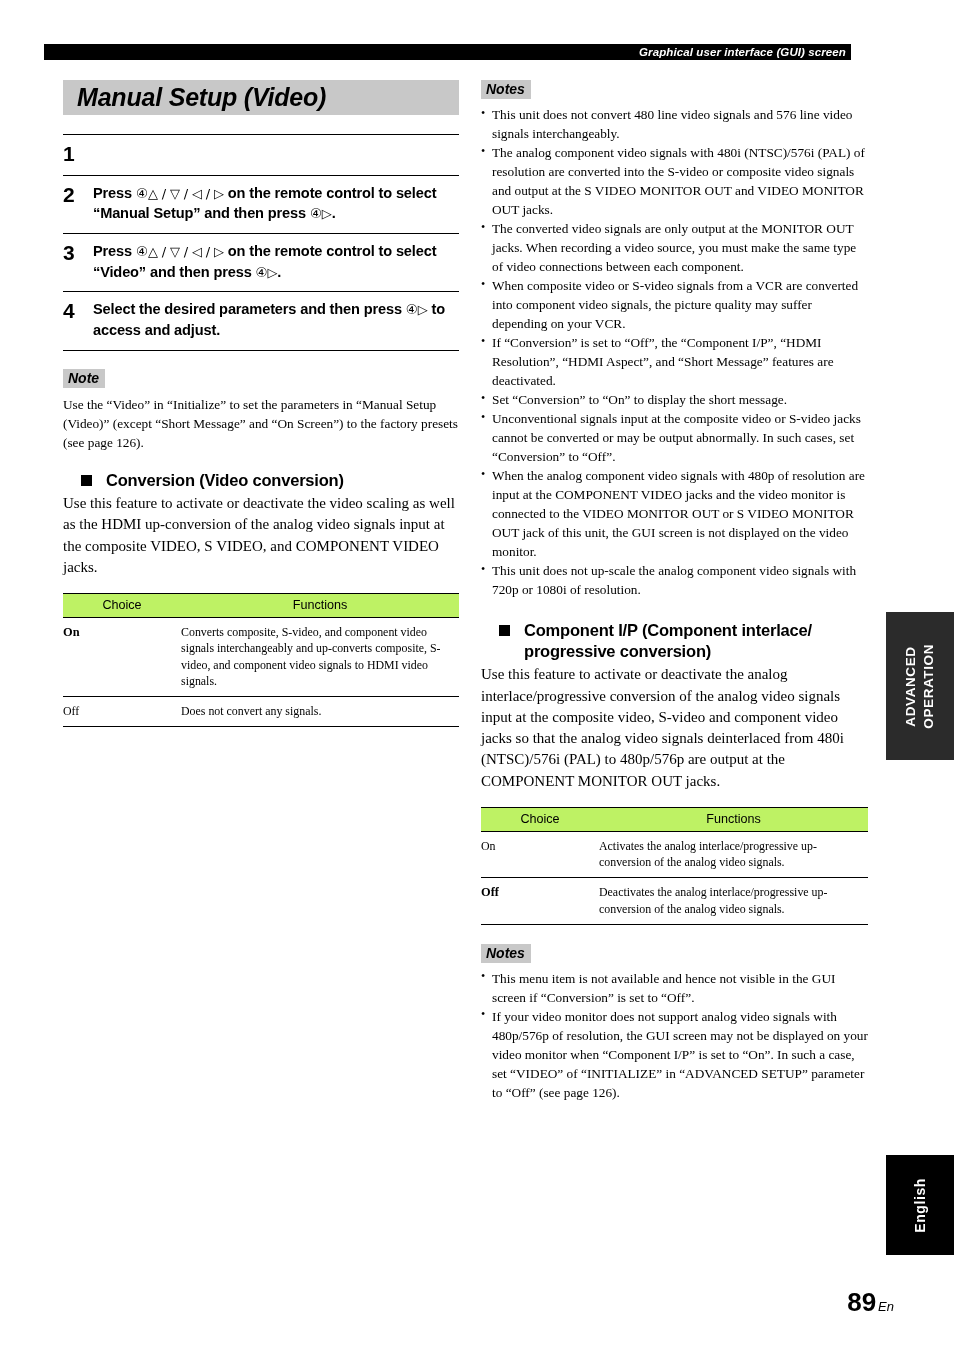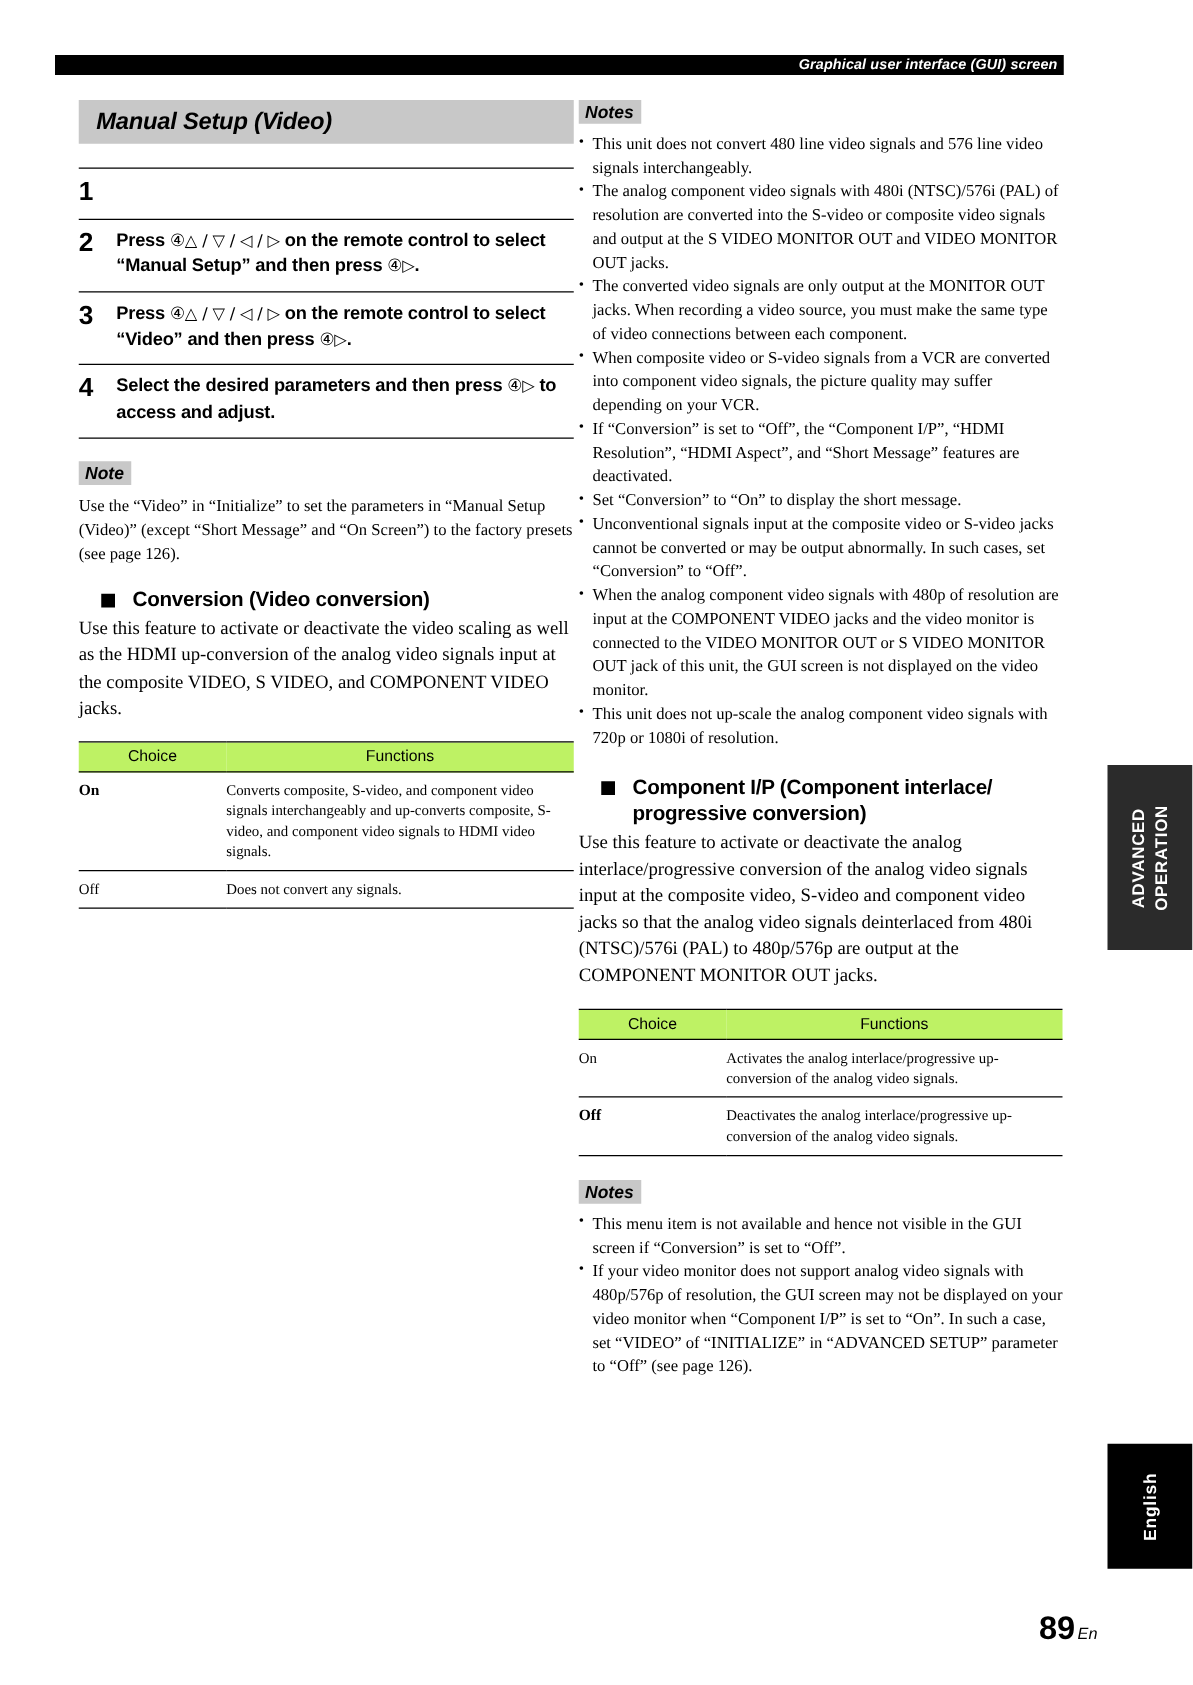--- a/index.html
+++ b/index.html
@@ -40,39 +40,39 @@
 
   
   .col-left {
     position: absolute;
     left: 63px;
     top: 80px;
     width: 396px;
   }
   .col-right {
     position: absolute;
-    left: 463px;
+    left: 481px;
     top: 80px;
     width: 387px;
   }
 
   
   .page-title-band {
     background: #c8c8c8;
     height: 35px;
     display: flex;
     align-items: center;
     padding-left: 14px;
     box-sizing: border-box;
   }
   .page-title-text {
     font-family: "Liberation Sans", sans-serif;
     font-weight: bold;
     font-style: italic;
-    font-size: 19px;
+    font-size: 25px;
     letter-spacing: -0.2px;
   }
   .intro-line {
     font-size: 15.2px;
     margin-top: 13px;
     margin-bottom: 0;
   }
 
   
   .steps { margin-top: 19px; }
@@ -248,20 +248,21 @@
   }
   #tab-english .vtext { font-size: 14px; }
 
   
   .page-footer {
     position: absolute;
     left: 0;
     top: 1287px;
     width: 878px;
     text-align: right;
+    padding-left: 16px;
   }
   .page-num {
     font-family: "Liberation Sans", sans-serif;
     font-weight: bold;
     font-size: 26px;
   }
   .page-lang {
     font-family: "Liberation Sans", sans-serif;
     font-style: italic;
     font-size: 13px;

